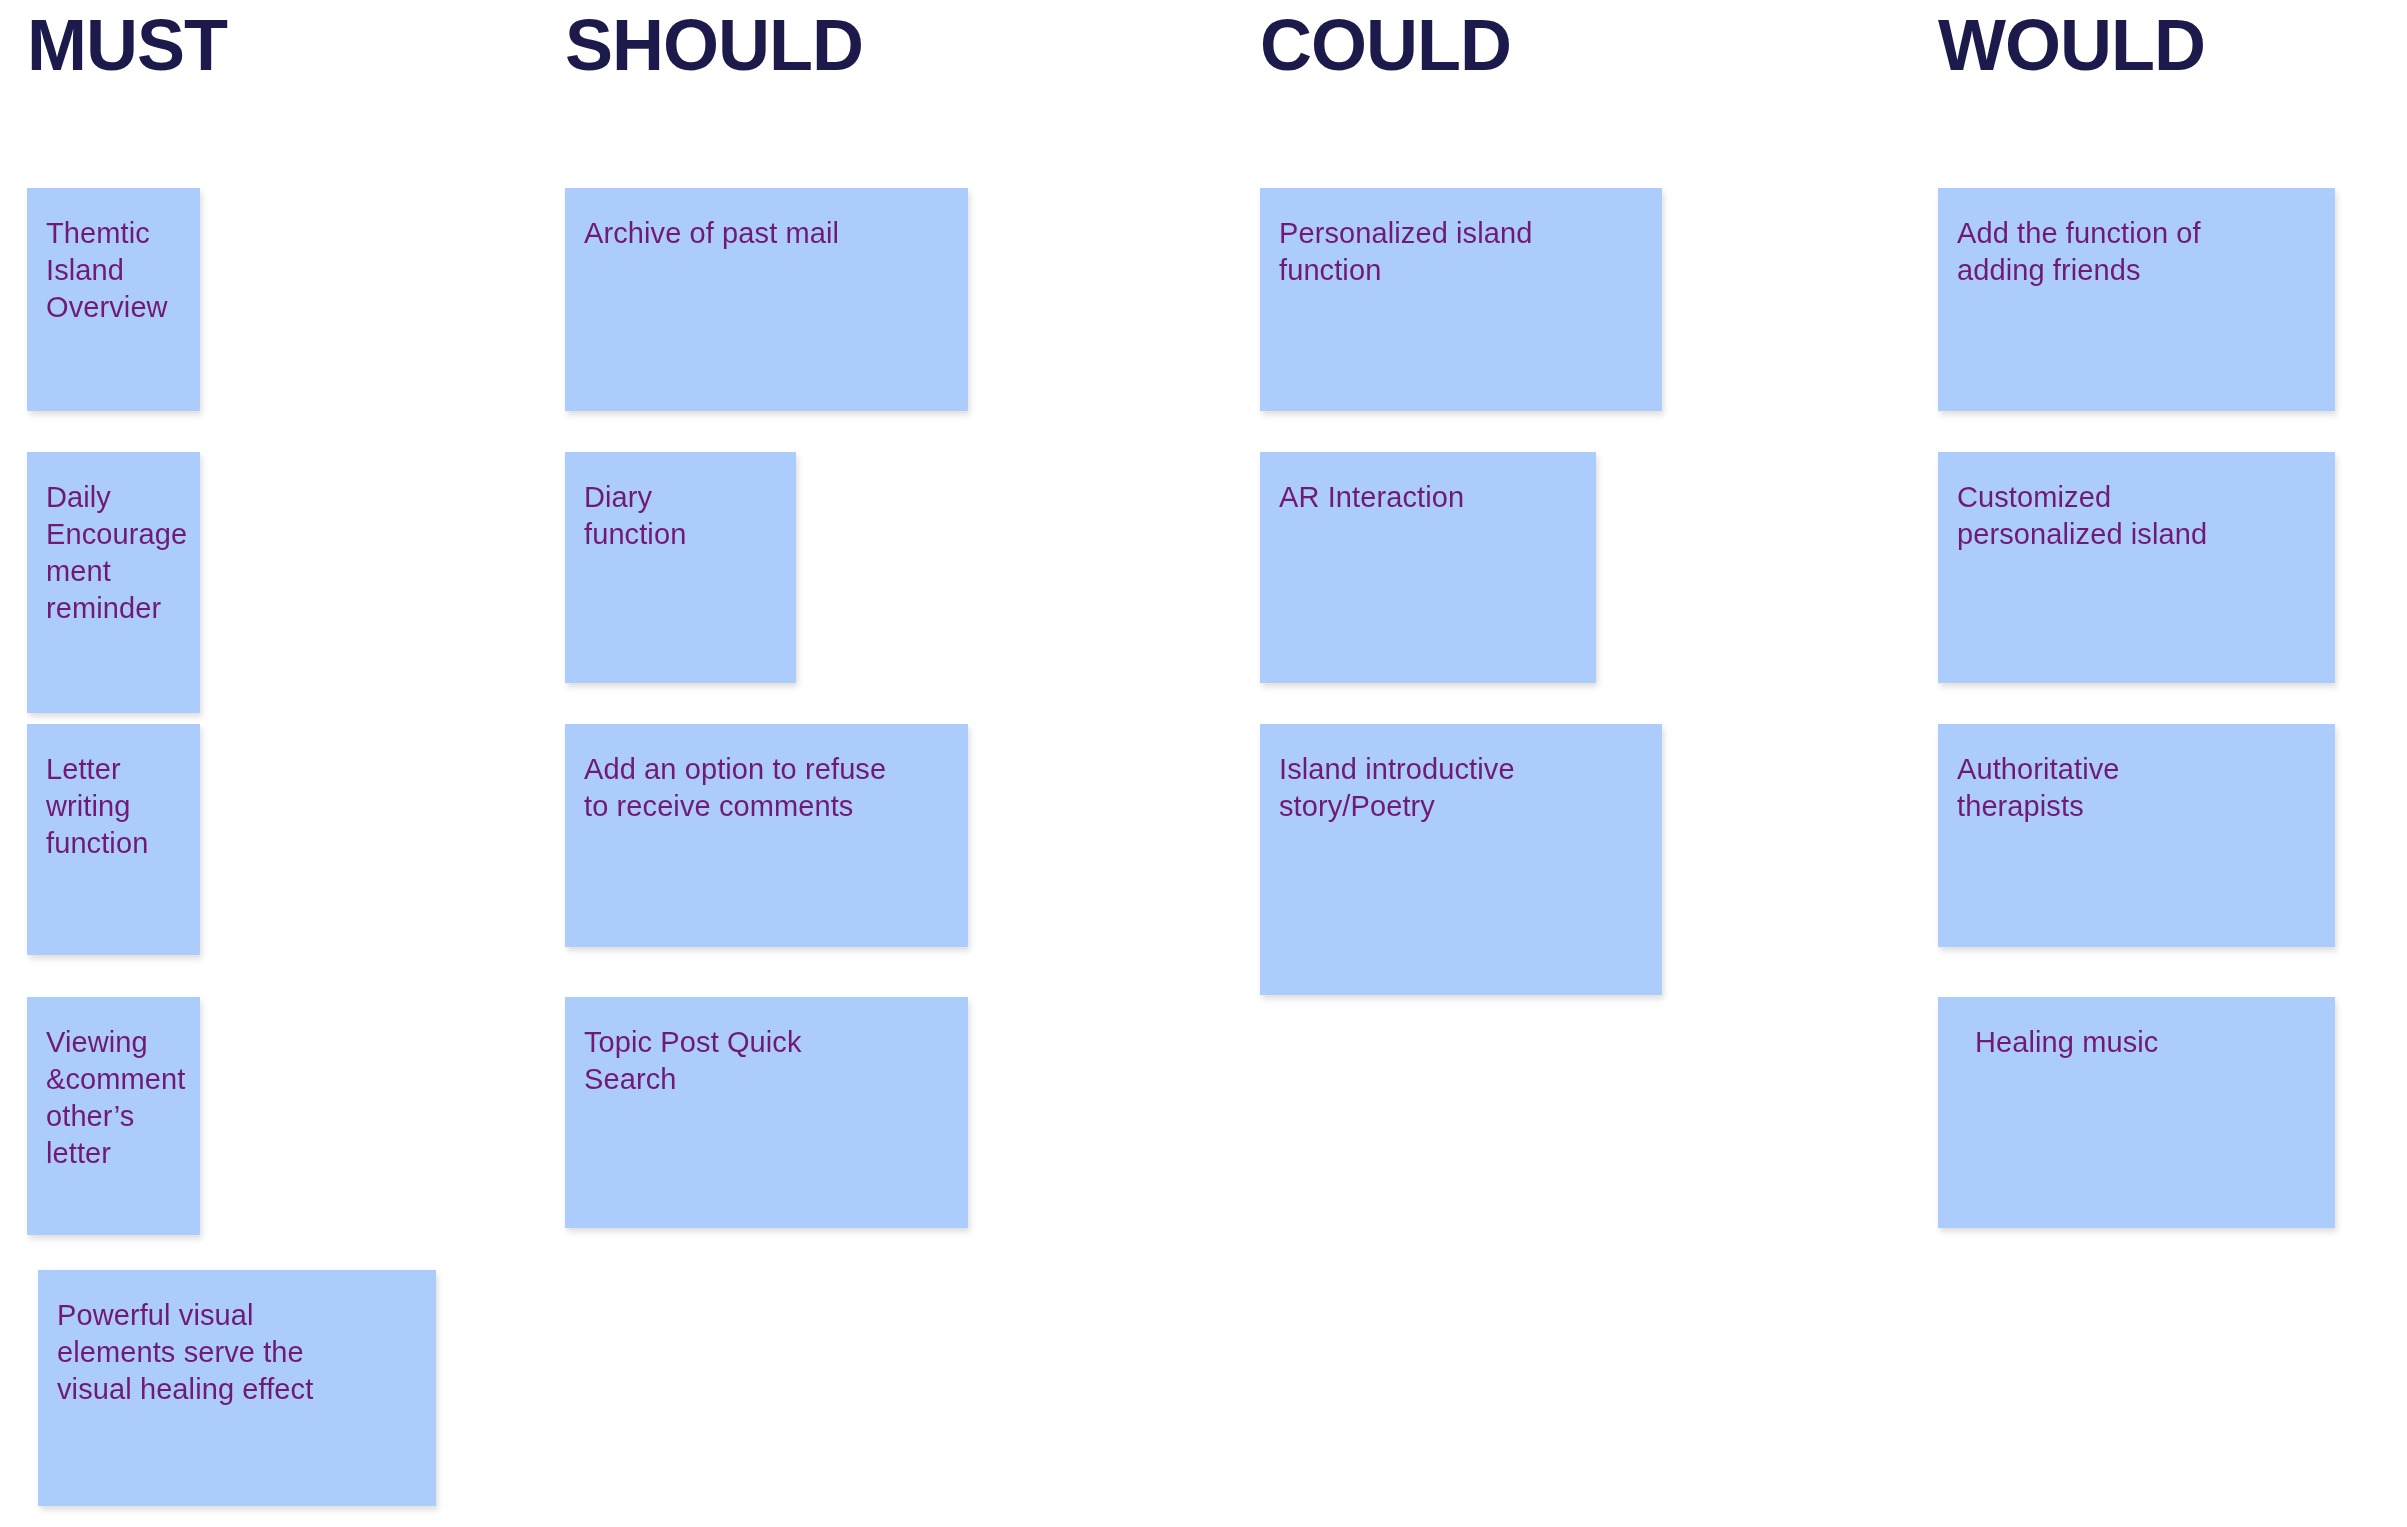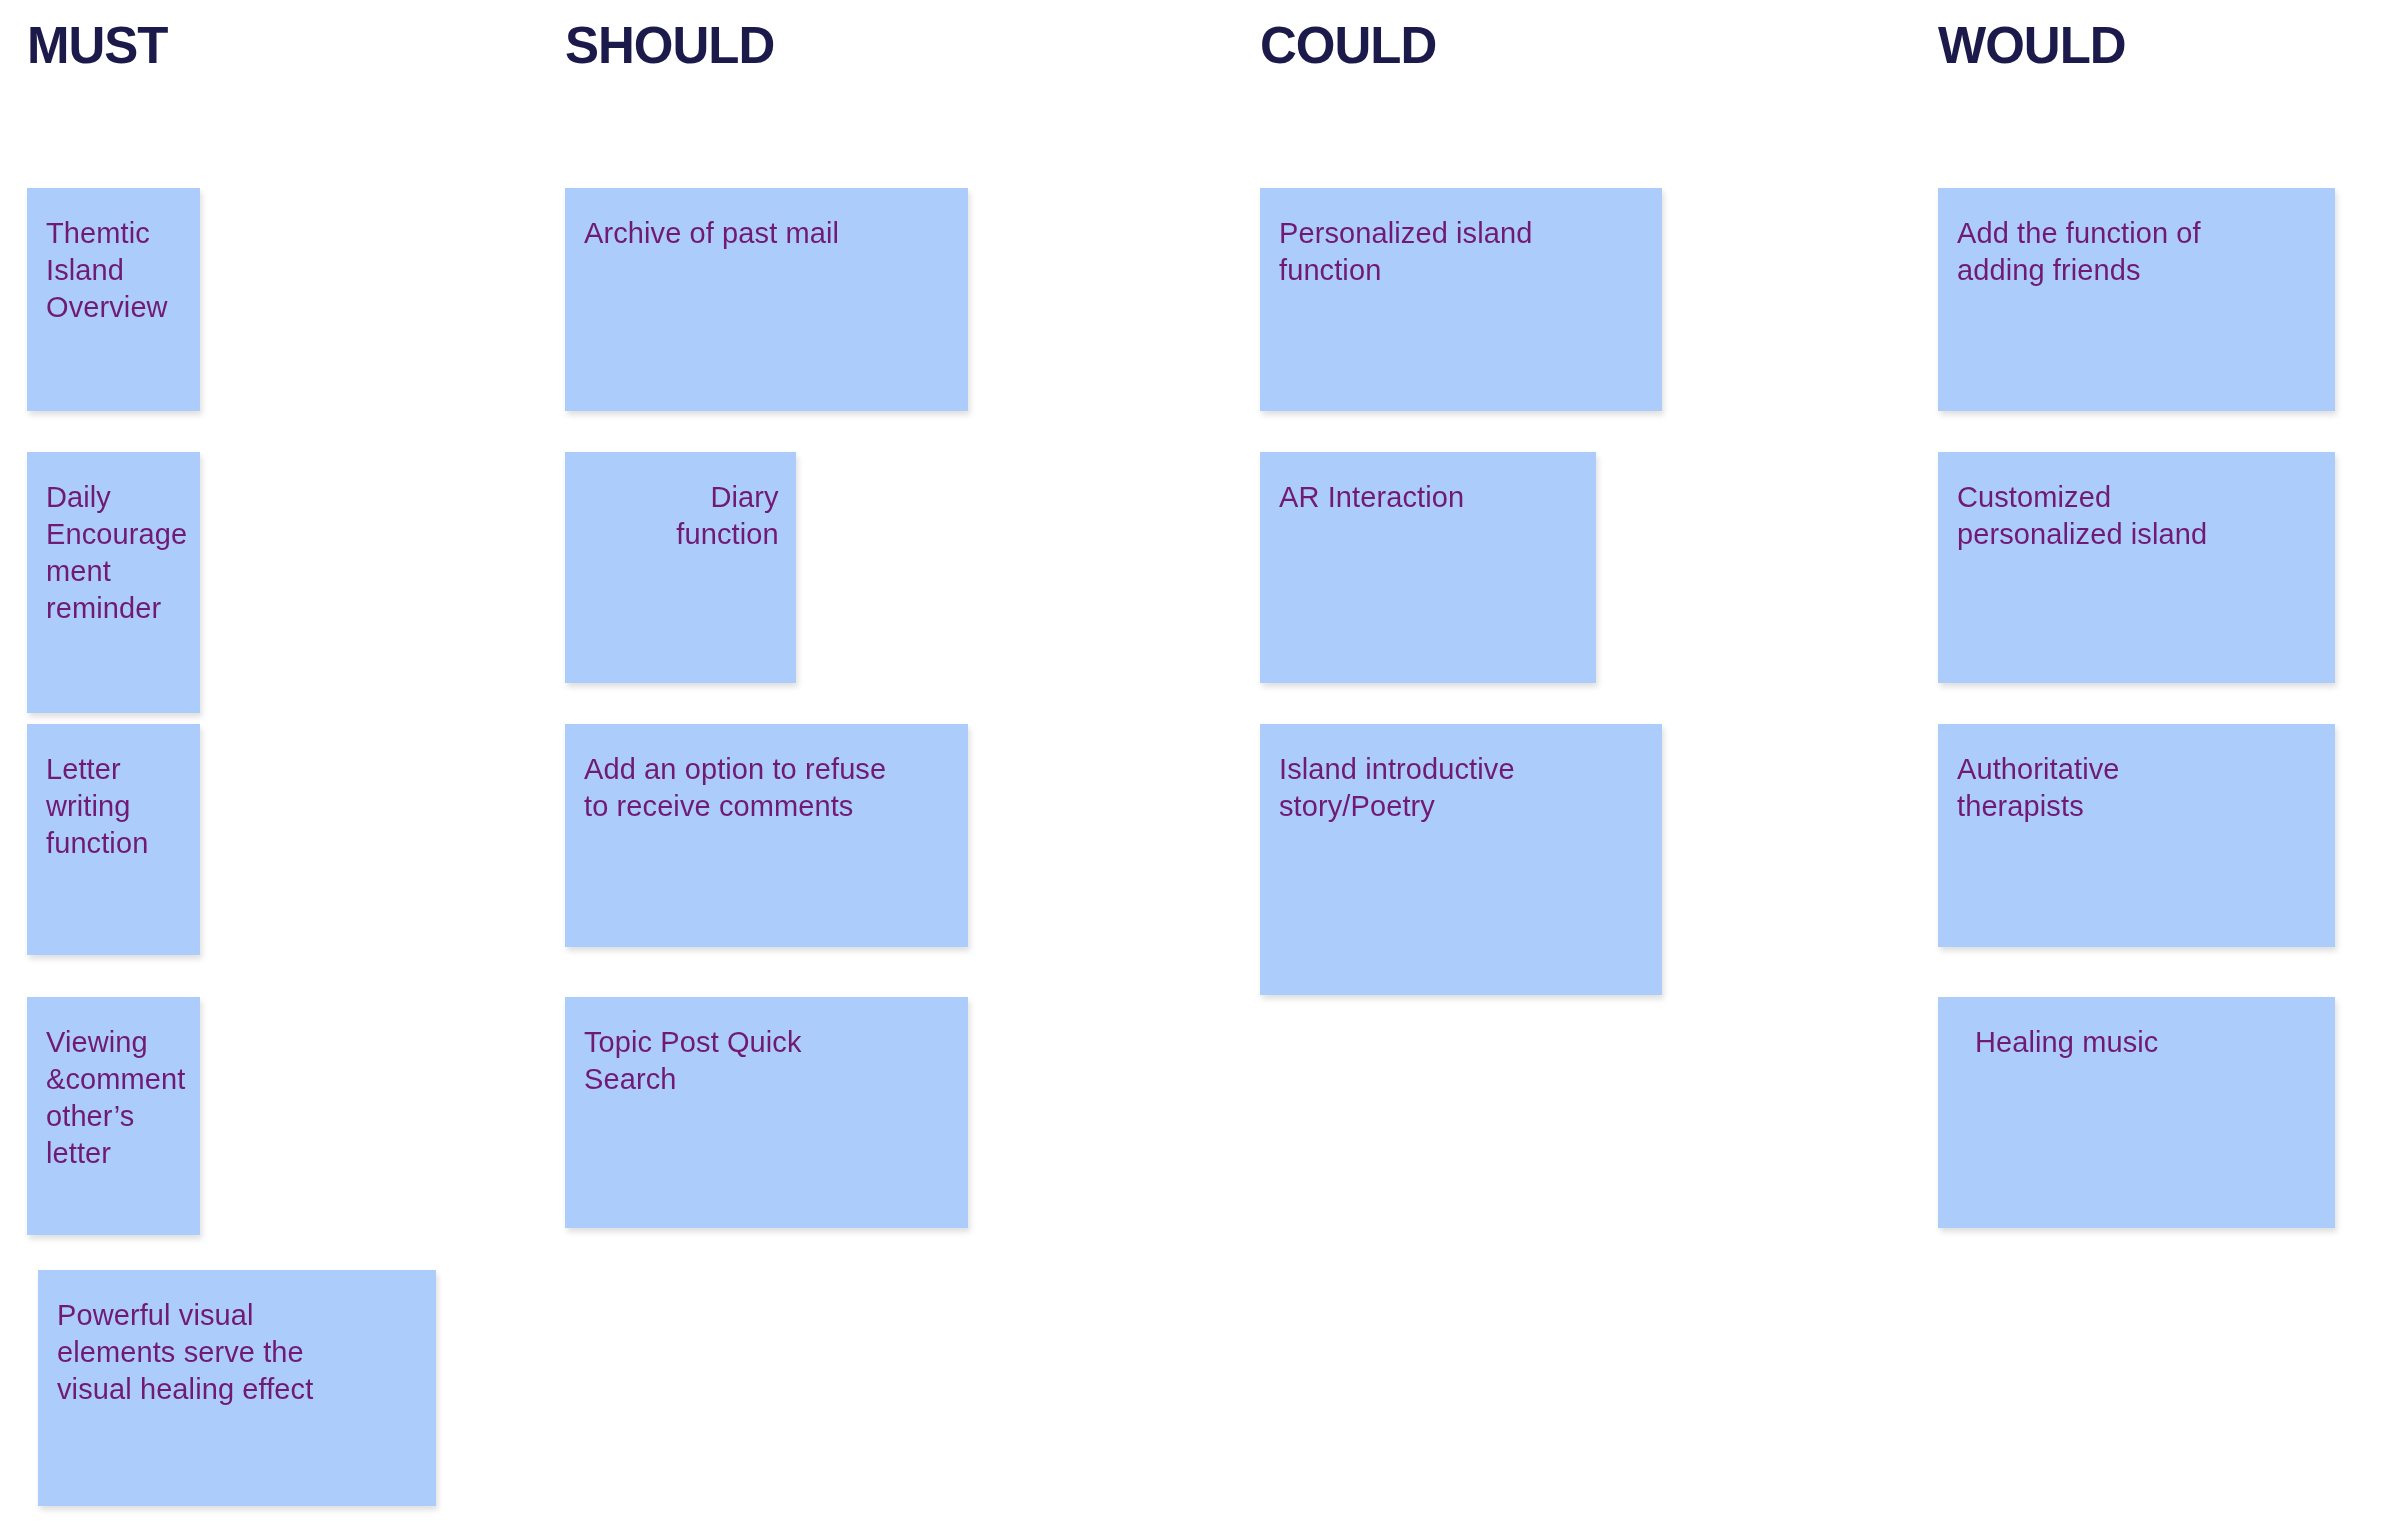--- a/index.html
+++ b/index.html
@@ -18,21 +18,21 @@
   #board {
     position: relative;
     width: 2407px;
     height: 1528px;
     background: #ffffff;
   }
   .col-header {
     position: absolute;
     font-family: "Liberation Sans", "DejaVu Sans", sans-serif;
     font-weight: 700;
-    font-size: 51px;
+    font-size: 72px;
     line-height: 75px;
     letter-spacing: -1px;
     color: #1B1A4B;
     white-space: nowrap;
     user-select: none;
     text-align: right;
   }
   .note {
     position: absolute;
     background: #ACCDFB;
@@ -89,21 +89,21 @@
 elements serve the
 visual healing effect</span>
   </div>
 
   <div class="col-header" style="left:565px; top:7.7px;">SHOULD</div>
 
   <div class="note" style="left:565px; top:188px; width:403px; height:223px;">
     <span class="note-text">Archive of past mail</span>
   </div>
 
-  <div class="note" style="left:565px; top:452px; width:231px; height:231px;text-align:right;">
+  <div class="note" style="left:565px; top:452px; width:231px; height:231px;">
     <span class="note-text">Diary
 function</span>
   </div>
 
   <div class="note" style="left:565px; top:724px; width:403px; height:223px;">
     <span class="note-text">Add an option to refuse
 to receive comments</span>
   </div>
 
   <div class="note" style="left:565px; top:997px; width:403px; height:231px;">

